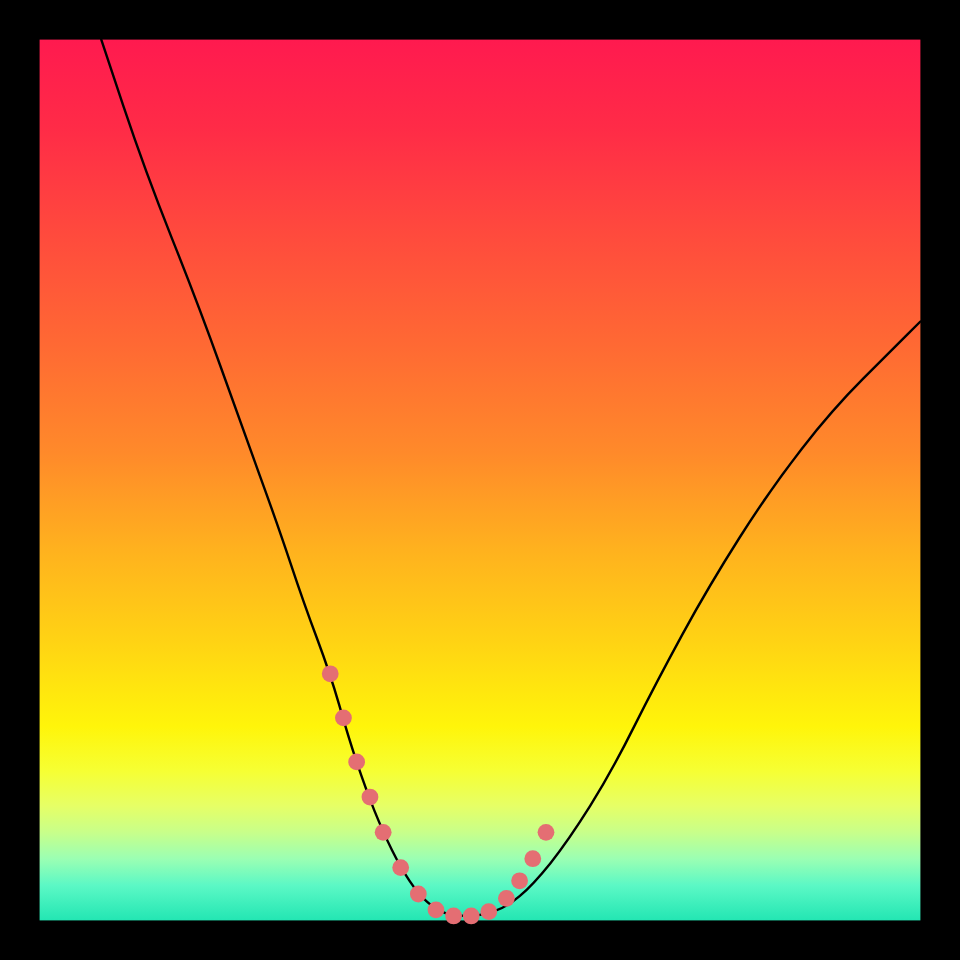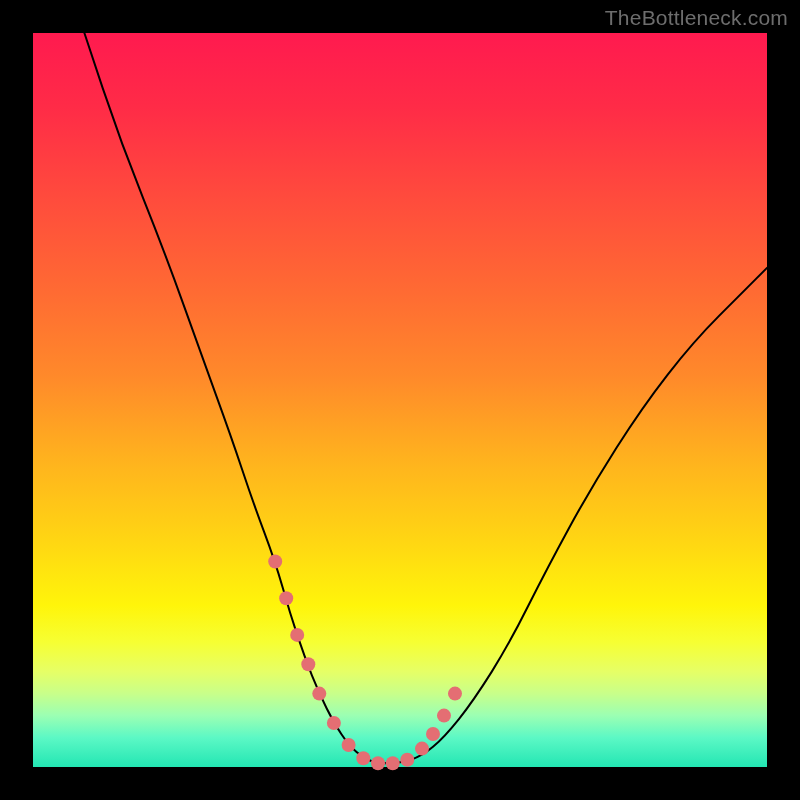--- a/index.html
+++ b/index.html
@@ -66,21 +66,20 @@
   }
   .marker {
     fill: #e46e73;
     stroke: none;
   }
 </style>
 </head>
 <body>
 
 <div class="stage">
-  <div class="watermark">TheBottleneck.com</div>
 
   <div class="plot-area">
     <svg class="curve" viewBox="0 0 734 734">
       <path id="curvePath" class="curve-path" d="M 51.4 0.0 Q 51.4 0.0 69.7 55.1 Q 88.1 110.1 110.1 165.2 Q 132.1 220.2 150.5 271.6 Q 168.8 323.0 183.5 363.3 Q 198.2 403.7 209.2 436.7 Q 220.2 469.8 231.2 499.1 Q 242.2 528.5 249.6 554.2 Q 256.9 579.9 264.2 601.9 Q 271.6 623.9 278.9 642.3 Q 286.3 660.6 293.6 675.3 Q 300.9 690.0 308.3 701.0 Q 315.6 712.0 323.0 718.6 Q 330.3 725.2 337.6 727.8 Q 345.0 730.3 356.0 730.3 Q 367.0 730.3 378.0 726.7 Q 389.0 723.0 400.0 713.8 Q 411.0 704.6 425.7 686.3 Q 440.4 667.9 458.8 638.6 Q 477.1 609.2 495.4 572.5 Q 513.8 535.8 535.8 495.4 Q 557.8 455.1 583.5 414.7 Q 609.2 374.3 634.9 341.3 Q 660.6 308.3 686.3 282.6 Q 712.0 256.9 723.0 245.9 T 734.0 234.9"></path>
       <g id="markerGroup">
           <circle cx="242.2" cy="528.5" r="7" class="marker"></circle>
           <circle cx="253.2" cy="565.2" r="7" class="marker"></circle>
           <circle cx="264.2" cy="601.9" r="7" class="marker"></circle>
           <circle cx="275.3" cy="631.2" r="7" class="marker"></circle>
           <circle cx="286.3" cy="660.6" r="7" class="marker"></circle>

